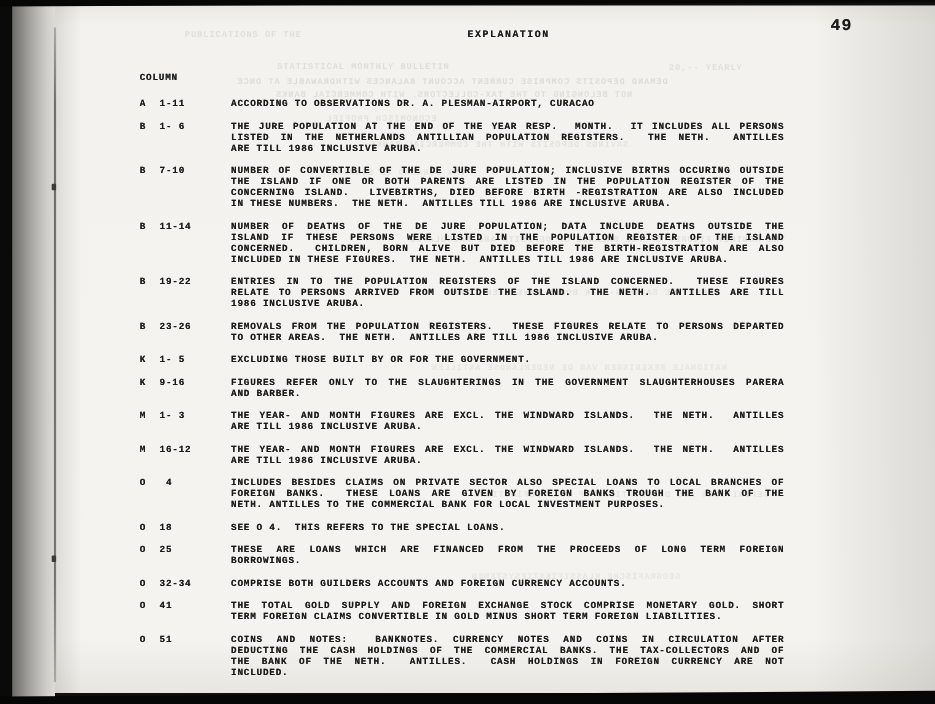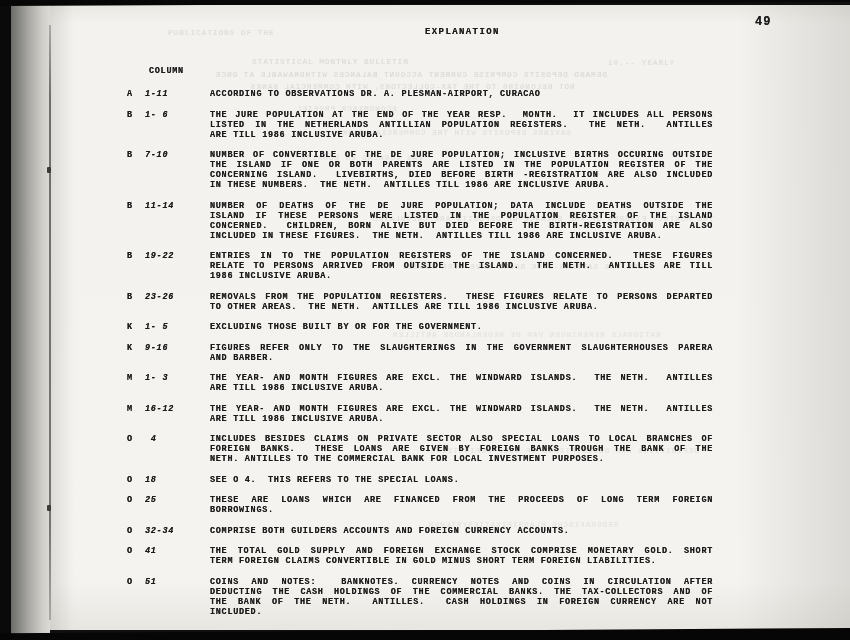--- a/index.html
+++ b/index.html
@@ -23,27 +23,27 @@
     background:linear-gradient(90deg,#6b6b68 0,#a8a7a3 45%,#cfcdc8 80%,#dddbd6 100%);
   }
   .crease{position:absolute;left:49px;top:25px;width:2px;height:595px;
     background:linear-gradient(180deg,#9a9a96 0,#4a4a46 12%,#55544f 85%,#9a9a96 100%);opacity:.75;}
   .spine-tick{position:absolute;width:4px;height:6px;background:#3c3b38;border-radius:1px;}
   .spine-tick.t1{left:47px;top:167px;}
   .spine-tick.t2{left:47px;top:505px;}
 
   
   .ink{color:#1b1b1b;font-weight:700;text-shadow:0 0 .5px rgba(25,25,25,.75);}
-  .page-number{position:absolute;left:755px;top:15px;font-size:12px;letter-spacing:1px;}
+  .page-number{position:absolute;left:755px;top:15px;font-size:15px;letter-spacing:1px;}
   .page-title{position:absolute;left:409px;top:27px;font-size:9px;letter-spacing:1.4px;padding-left:16px;}
   .content{position:absolute;left:127px;top:66px;width:586px;font-size:8.5px;line-height:10px;letter-spacing:.7px;}
-  .column-header{margin-bottom:13px;margin-left:22px;}
+  .column-header{margin-bottom:13px;}
   .entry{display:flex;margin-bottom:10.5px;}
   .entry-letter{width:18px;flex:none;}
-  .entry-code{width:65px;flex:none;white-space:pre;font-style:italic;}
+  .entry-code{width:65px;flex:none;white-space:pre;}
   .entry-text{width:503px;flex:none;}
   .line{text-align:justify;text-align-last:justify;}
   .line.last{text-align:center;text-align-last:left;}
 
   
   .ghosts{position:absolute;left:0;top:0;width:850px;height:640px;pointer-events:none;}
   .ghost{position:absolute;font-size:8px;font-weight:700;letter-spacing:.8px;color:#76726a;
     white-space:nowrap;opacity:.13;filter:blur(.35px);}
   .ghost.m{transform:scaleX(-1);}
   .ghost:nth-child(1){left:168px;top:28px;opacity:.15;}

